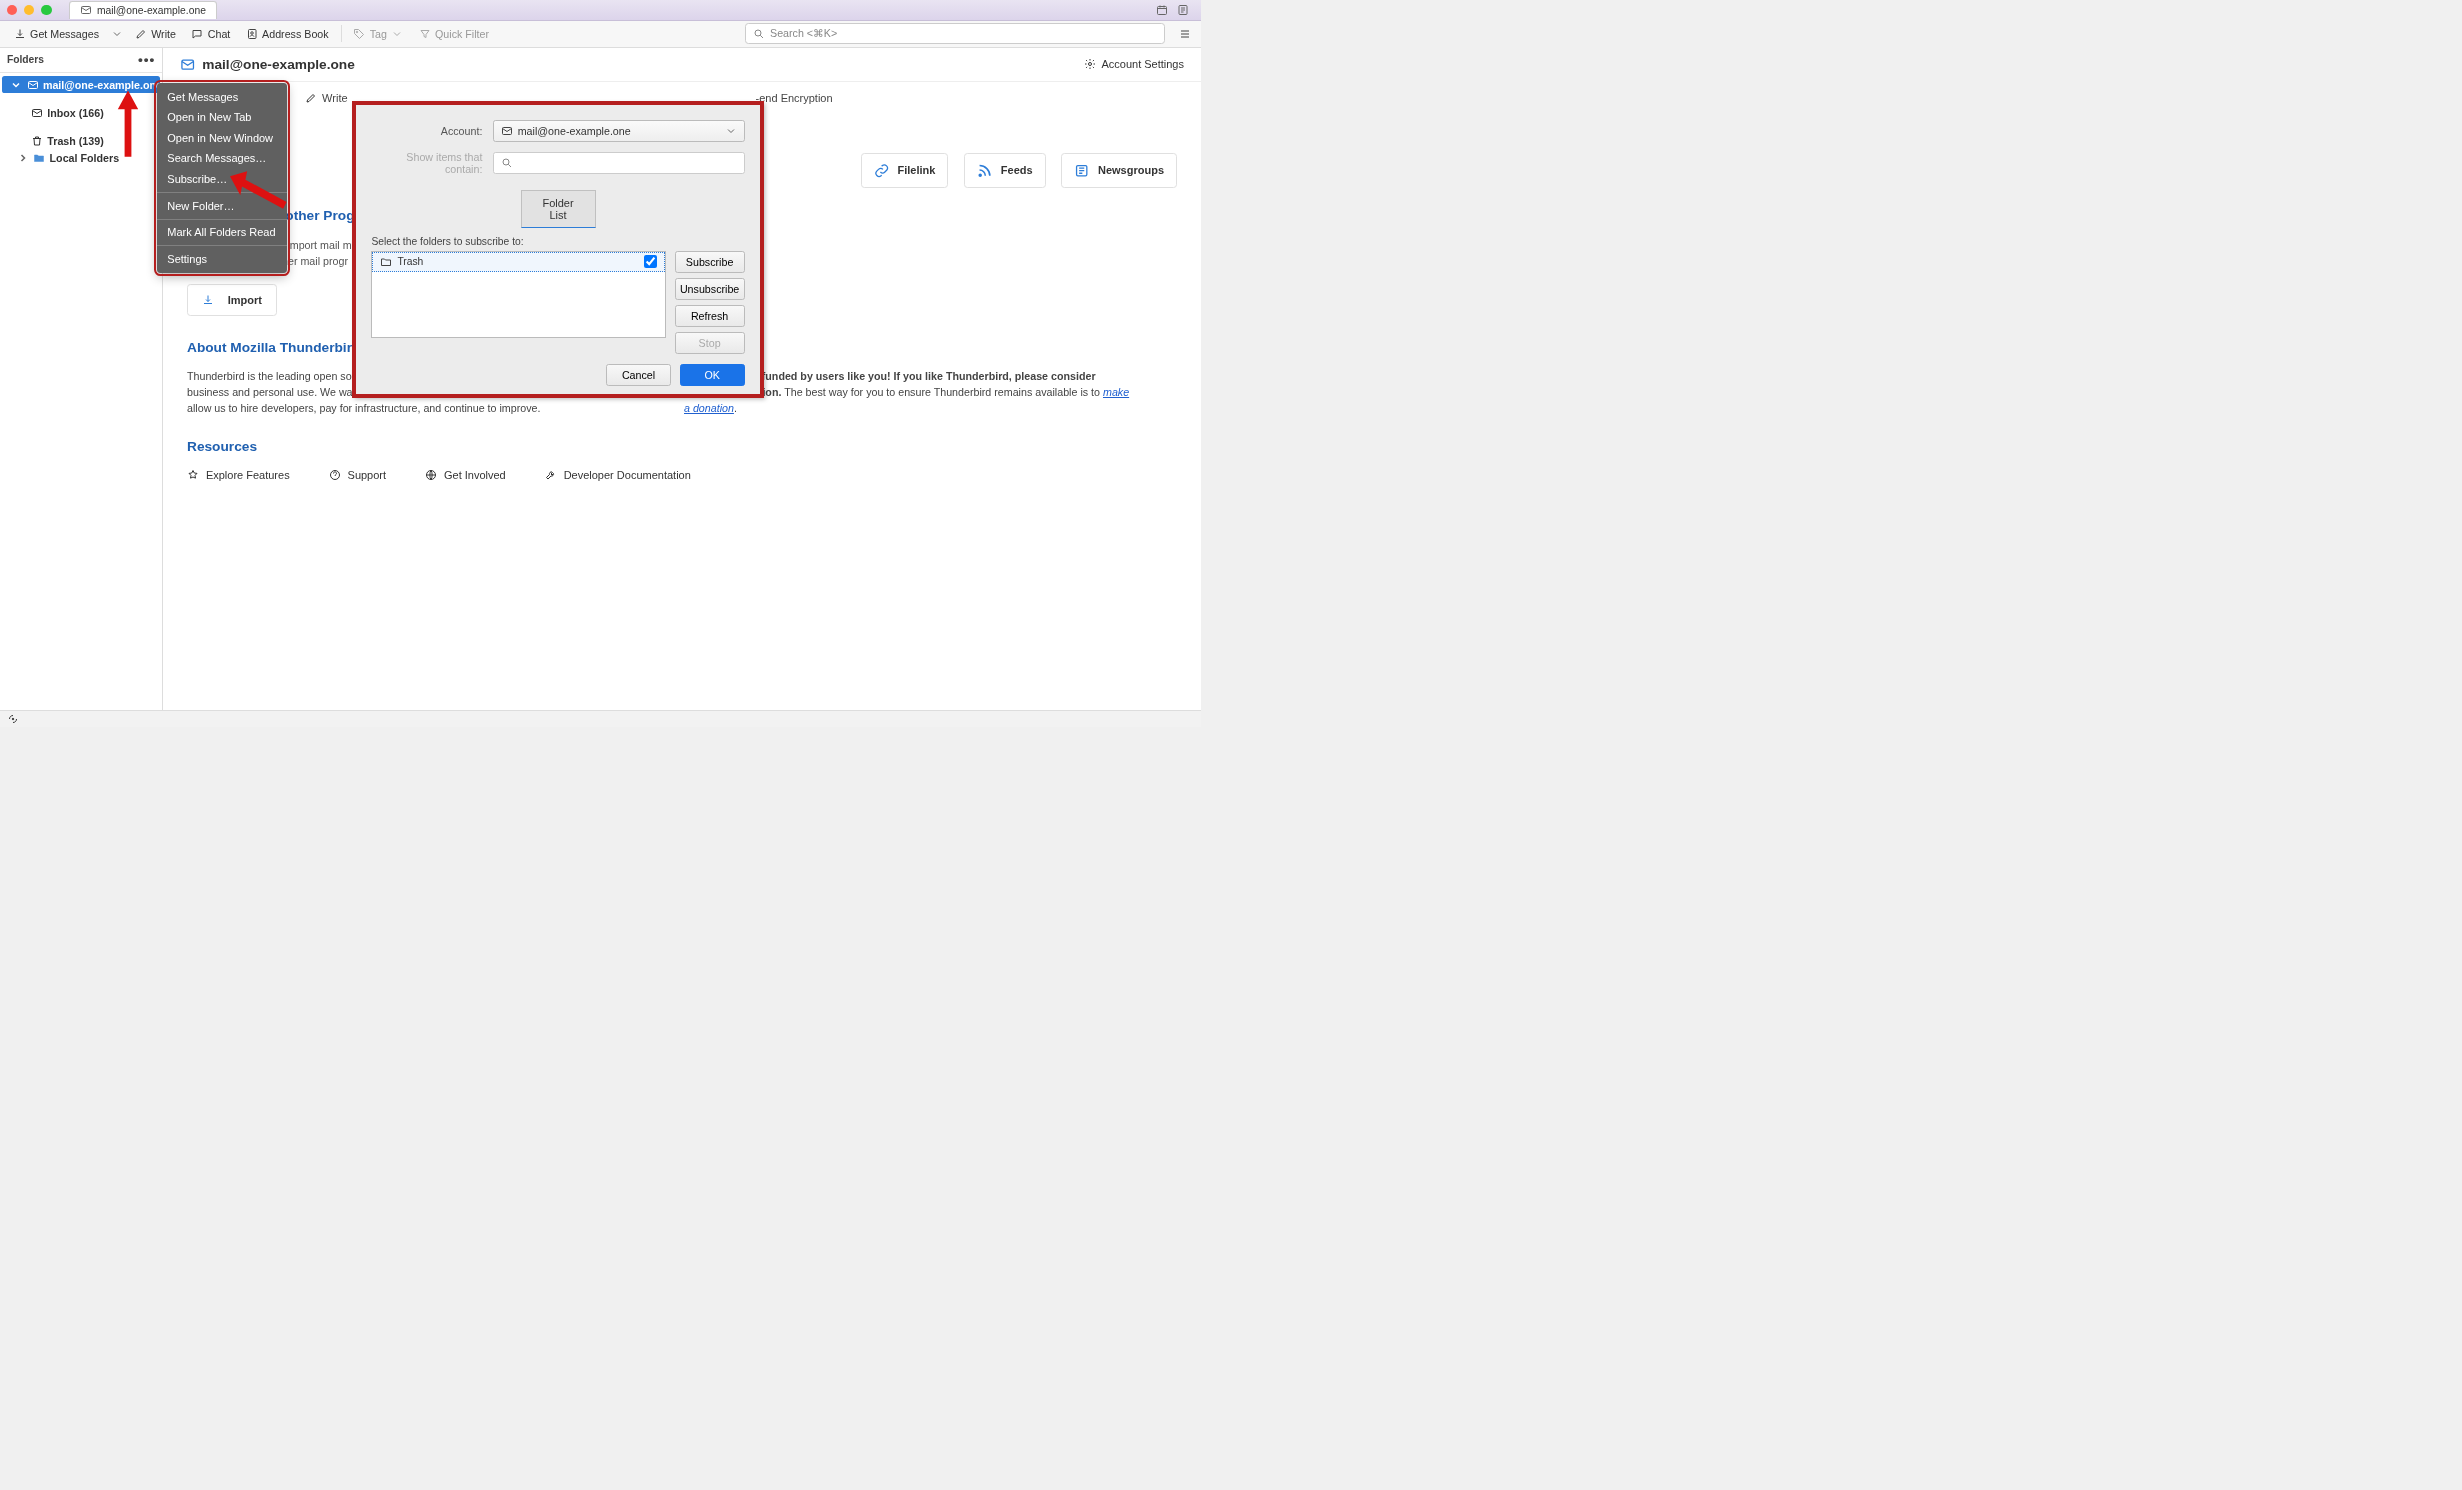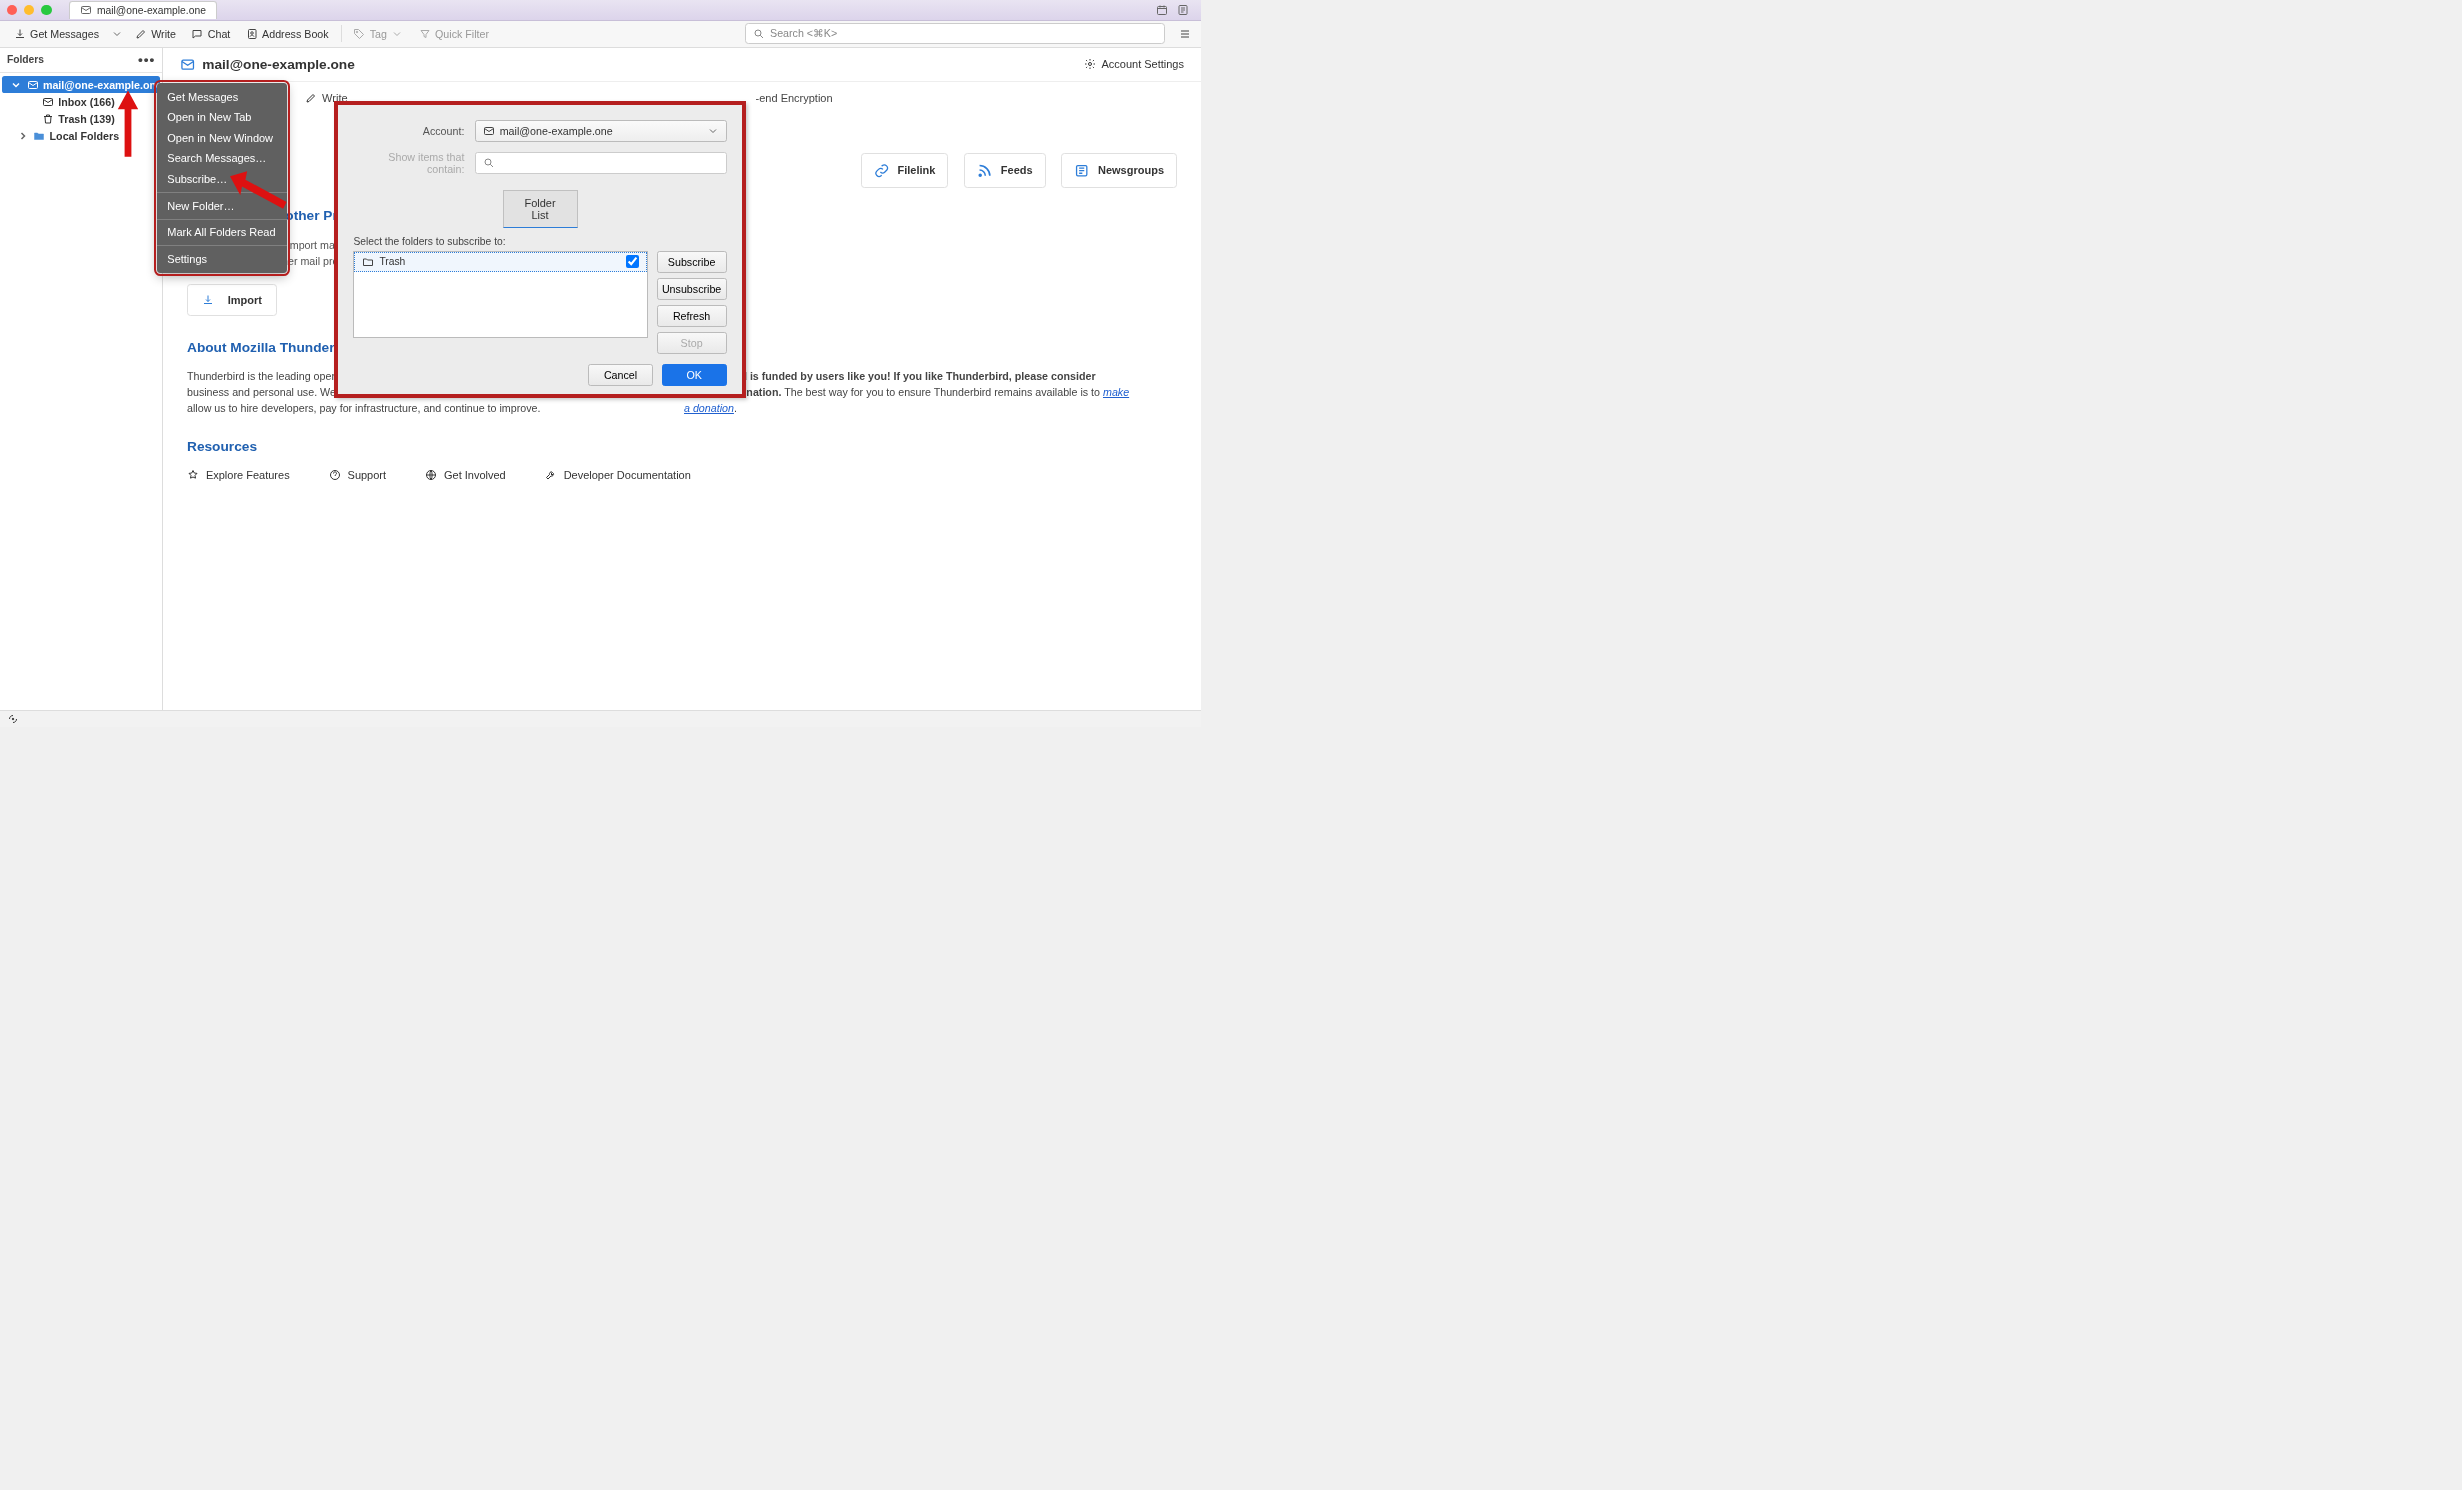--- a/index.html
+++ b/index.html
@@ -24,21 +24,21 @@
 .search-box { width: 420px; height: 20.6px; border: 0.9px solid #ccc; border-radius: 3.4px; background: #fff; display: flex; align-items: center; padding: 0 6.9px; gap: 5.1px; color: #888; font-size: 10.7px; }
 .hamburger { margin-left: 8.6px; padding: 3.4px; }
 
 
 .main { display: flex; height: calc(100% - 48px - 17px); }
 .sidebar { width: 163px; background: #fff; border-right: 0.9px solid #ddd; display: flex; flex-direction: column; }
 .sidebar-header { display: flex; align-items: center; justify-content: space-between; padding: 4.3px 6.9px; border-bottom: 0.9px solid #e5e5e5; font-size: 10.3px; font-weight: 600; color: #444; }
 .folder-tree { padding: 3.4px 0; font-size: 10.7px; }
 .folder-item { display: flex; align-items: center; gap: 4.3px; padding: 2.6px 5.1px 2.6px 8.6px; white-space: nowrap; cursor: pointer; }
 .folder-item.account { background: #2d7dd8; color: #fff; font-weight: 600; border-radius: 2.6px; margin: 0 1.7px; }
-.folder-item.sub { padding-left: 42px; font-weight: 600; }
+.folder-item.sub { padding-left: 31px; font-weight: 600; margin-top: 11px; }
 .folder-item.local { padding-left: 29px; font-weight: 600; }
 
 
 .content { flex: 1; background: #fff; overflow: auto; padding-bottom: 26px; }
 .content-header { display: flex; align-items: center; justify-content: space-between; padding: 8.6px 17px; }
 .account-title { font-size: 13.7px; font-weight: 600; color: #333; display: flex; align-items: center; gap: 6.9px; }
 .acct-settings { display: flex; align-items: center; gap: 5.1px; font-size: 11px; cursor: pointer; }
 .tab-row { display: flex; gap: 24px; padding: 6.9px 24px; font-size: 11px; color: #444; }
 .tab-i { display: flex; align-items: center; gap: 5.1px; cursor: pointer; }
 .section-title { font-size: 13.7px; font-weight: 600; color: #2060b0; padding: 15.4px 24px 6.9px; }
@@ -59,21 +59,21 @@
 .context-menu { position: absolute; left: 157px; top: 83px; width: 130px; background: #606060; border-radius: 3.4px; padding: 3.4px 0; box-shadow: 0 3.4px 10.3px rgba(0,0,0,.3); outline: 2.6px solid #b51f1f; outline-offset: 1.7px; z-index: 50; }
 .ctx-item { padding: 4.3px 10.3px; color: #fff; font-size: 11px; cursor: pointer; }
 .ctx-sep { height: 0.9px; background: #808080; margin: 2.6px 0; }
 
 
 .arrow1, .arrow2 { position: absolute; z-index: 60; }
 .arrow1 { left: 111px; top: 90px; }
 .arrow2 { left: 230px; top: 171px; }
 
 
-.dialog-frame { position: absolute; left: 334px; top: 101px; width: 412px; height: 297px; border: 4.3px solid #b51f1f; z-index: 40; background: #ececec; box-shadow: 1.7px 1.7px 4.3px rgba(0,0,0,.25); }
+.dialog-frame { position: absolute; left: 352px; top: 101px; width: 412px; height: 297px; border: 4.3px solid #b51f1f; z-index: 40; background: #ececec; box-shadow: 1.7px 1.7px 4.3px rgba(0,0,0,.25); }
 .dialog-body { padding: 15.4px 15.4px 10.3px; height: 100%; display: flex; flex-direction: column; }
 .dlg-row { display: flex; align-items: center; gap: 10.3px; margin-bottom: 8.6px; }
 .dlg-row label { width: 111px; text-align: right; font-size: 10.7px; color: #555; }
 .dlg-select { flex: 1; height: 22px; border: 0.9px solid #bbb; border-radius: 2.6px; background: linear-gradient(#fafafa,#eee); display: flex; align-items: center; padding: 0 6.9px; gap: 5.1px; font-size: 10.7px; }
 .dlg-select .chev { margin-left: auto; }
 .dlg-search { flex: 1; height: 22px; border: 0.9px solid #ccc; border-radius: 2.6px; background: #fff; display: flex; align-items: center; padding: 0 6.9px; }
 .dlg-hr { height: 0.9px; background: #c8c8c8; border: none; margin: 6.9px 0 0; }
 .dlg-tab { width: 75px; margin: 0 auto -0.9px; text-align: center; padding: 6px 12px; border: 0.9px solid #c0c0c0; border-bottom: 1.7px solid #2d7dd8; background: #e2e2e2; font-size: 11px; position: relative; z-index: 1; }
 .dlg-tab-wrap { display: flex; justify-content: center; }
 .dlg-subtitle { font-size: 10.3px; color: #444; margin: 8.6px 0 3.4px; }

